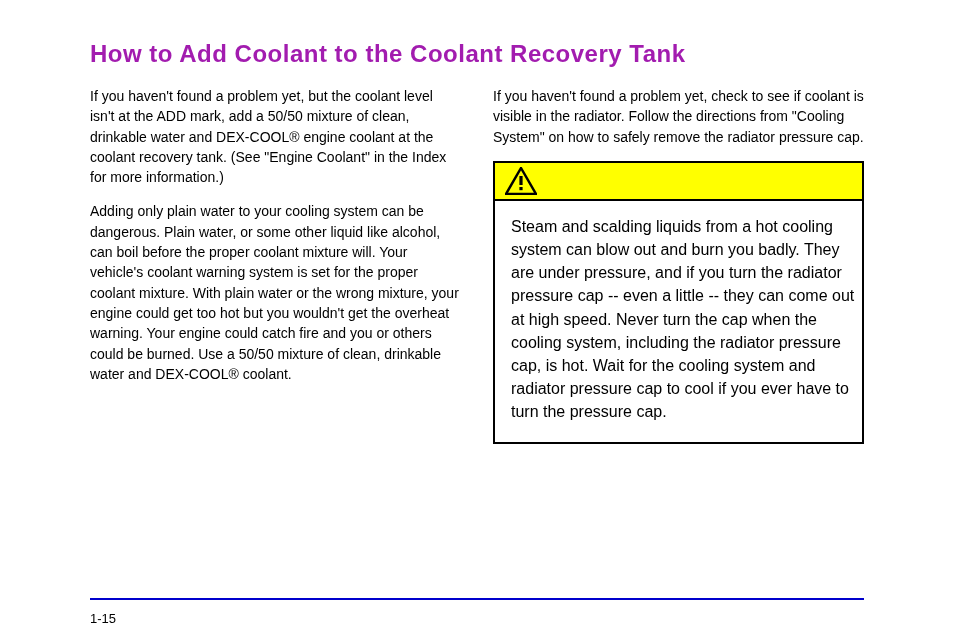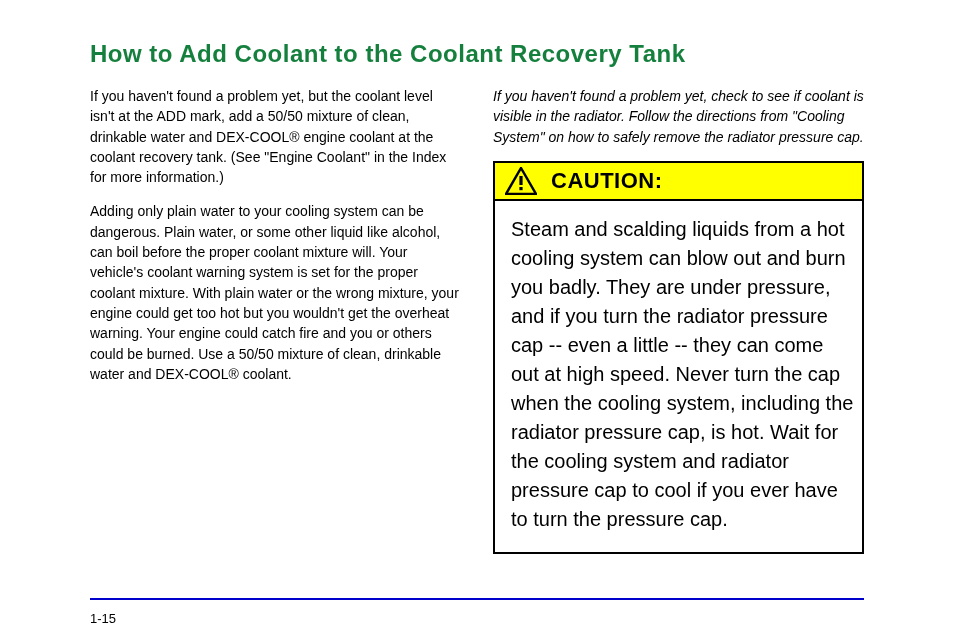--- a/index.html
+++ b/index.html
@@ -11,21 +11,21 @@
       color: #000;
       position: relative;
     }
     .page {
       padding: 40px 90px 0 90px;
       position: relative;
       height: 100%;
       box-sizing: border-box;
     }
     .heading {
-      color: #15803d;
+      color: #a21caf;
       font-size: 24px;
       font-weight: bold;
       margin: 0 0 18px 0;
       letter-spacing: 0.5px;
     }
     .columns {
       display: flex;
       gap: 32px;
     }
     .col-left {
@@ -36,21 +36,20 @@
     .col-left p {
       margin: 0 0 14px 0;
     }
     .col-right {
       flex: 1;
     }
     .intro {
       font-size: 14px;
       line-height: 1.45;
       margin: 0 0 14px 0;
-      font-style: italic;
     }
     .caution-box {
       border: 2px solid #000;
       background: #fff;
     }
     .caution-header {
       background: #ffff00;
       border-bottom: 2px solid #000;
       display: flex;
       align-items: center;
@@ -61,21 +60,21 @@
       width: 32px;
       height: 28px;
     }
     .caution-title {
       font-size: 22px;
       font-weight: bold;
       letter-spacing: 0.5px;
     }
     .caution-body {
       padding: 14px 7px 18px 16px;
-      font-size: 20px;
+      font-size: 16px;
       line-height: 1.45;
     }
     .footer-line {
       position: absolute;
       bottom: 36px;
       left: 90px;
       right: 90px;
       border-top: 2px solid #0000cc;
     }
     .page-number {
@@ -100,21 +99,20 @@
     <div class="col-right">
       <p class="intro">If you haven't found a problem yet, check to see if coolant is visible in the radiator. Follow the directions from "Cooling System" on how to safely remove the radiator pressure cap.</p>
 
       <div class="caution-box">
         <div class="caution-header">
           <svg class="warn-icon" viewBox="0 0 32 28">
             <polygon points="16,1 31,27 1,27" fill="none" stroke="#000" stroke-width="2.5" stroke-linejoin="round"></polygon>
             <rect x="14.4" y="9" width="3.2" height="9" fill="#000"></rect>
             <rect x="14.4" y="20" width="3.2" height="3.2" fill="#000"></rect>
           </svg>
-          <span class="caution-title">CAUTION:</span>
         </div>
         <div class="caution-body">Steam and scalding liquids from a hot cooling system can blow out and burn you badly. They are under pressure, and if you turn the radiator pressure cap -- even a little -- they can come out at high speed. Never turn the cap when the cooling system, including the radiator pressure cap, is hot. Wait for the cooling system and radiator pressure cap to cool if you ever have to turn the pressure cap.</div>
       </div>
     </div>
   </div>
 
   <div class="footer-line"></div>
   <div class="page-number">1-15</div>
 </div>
 

